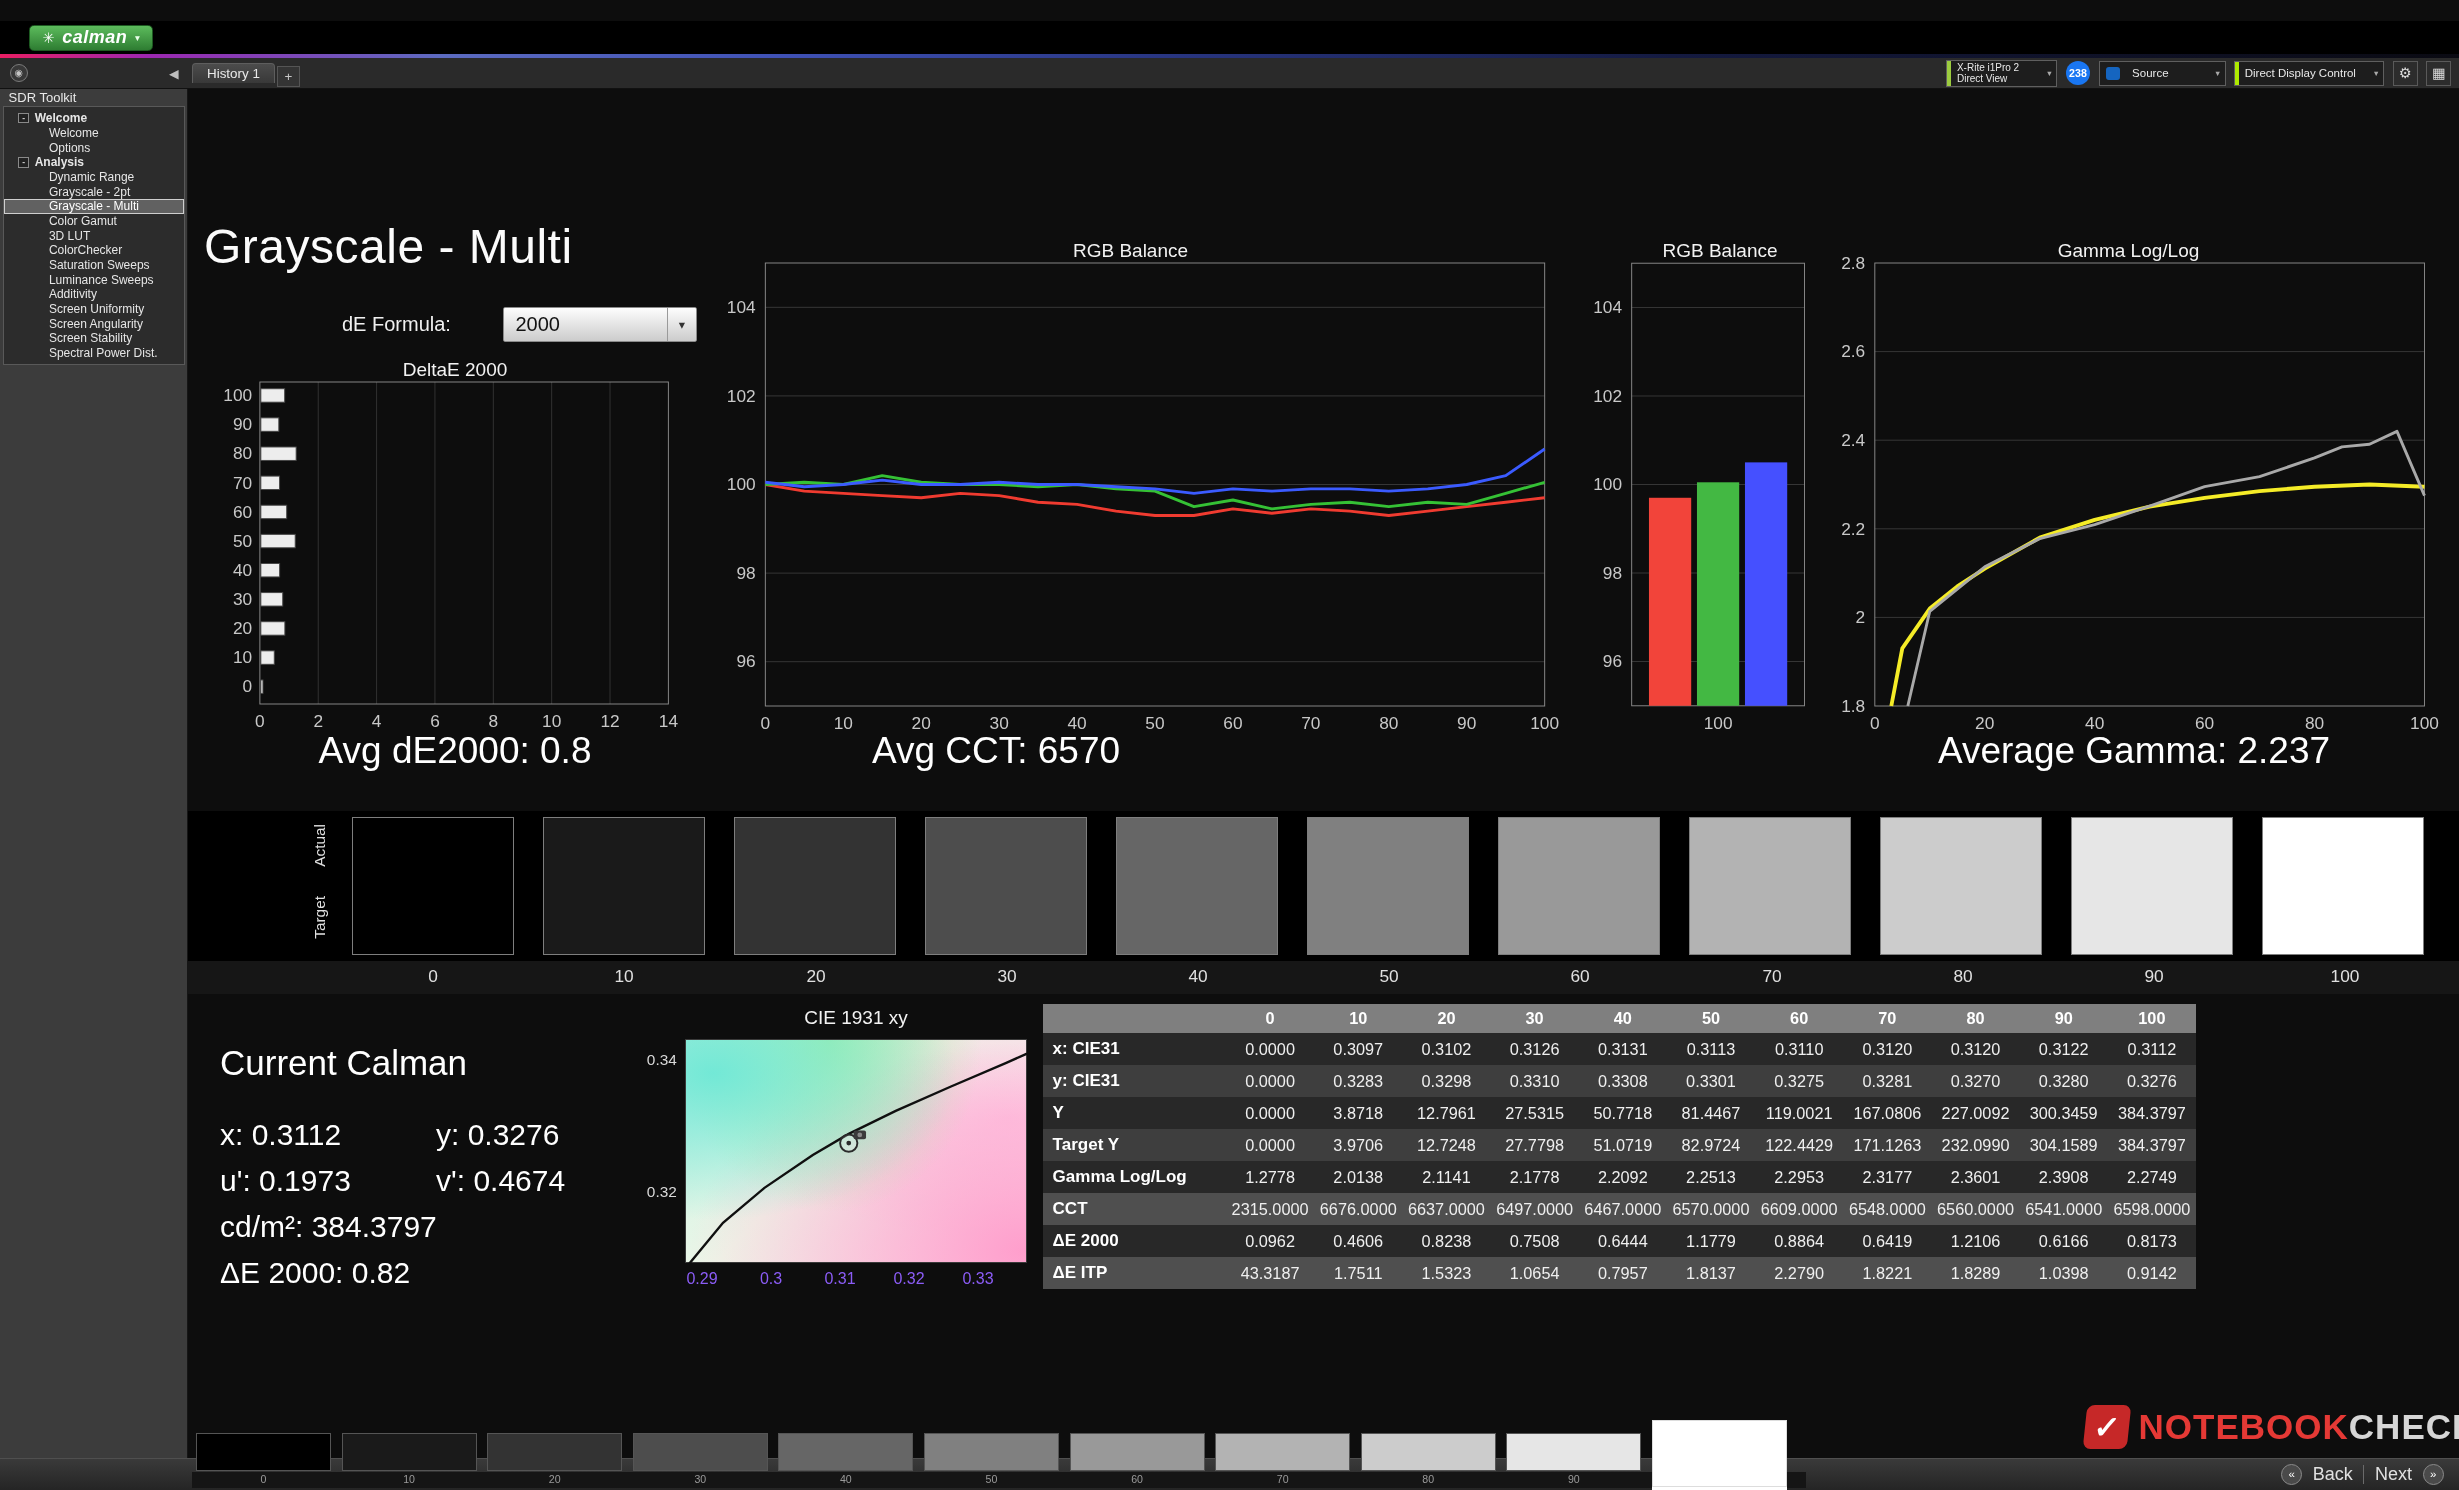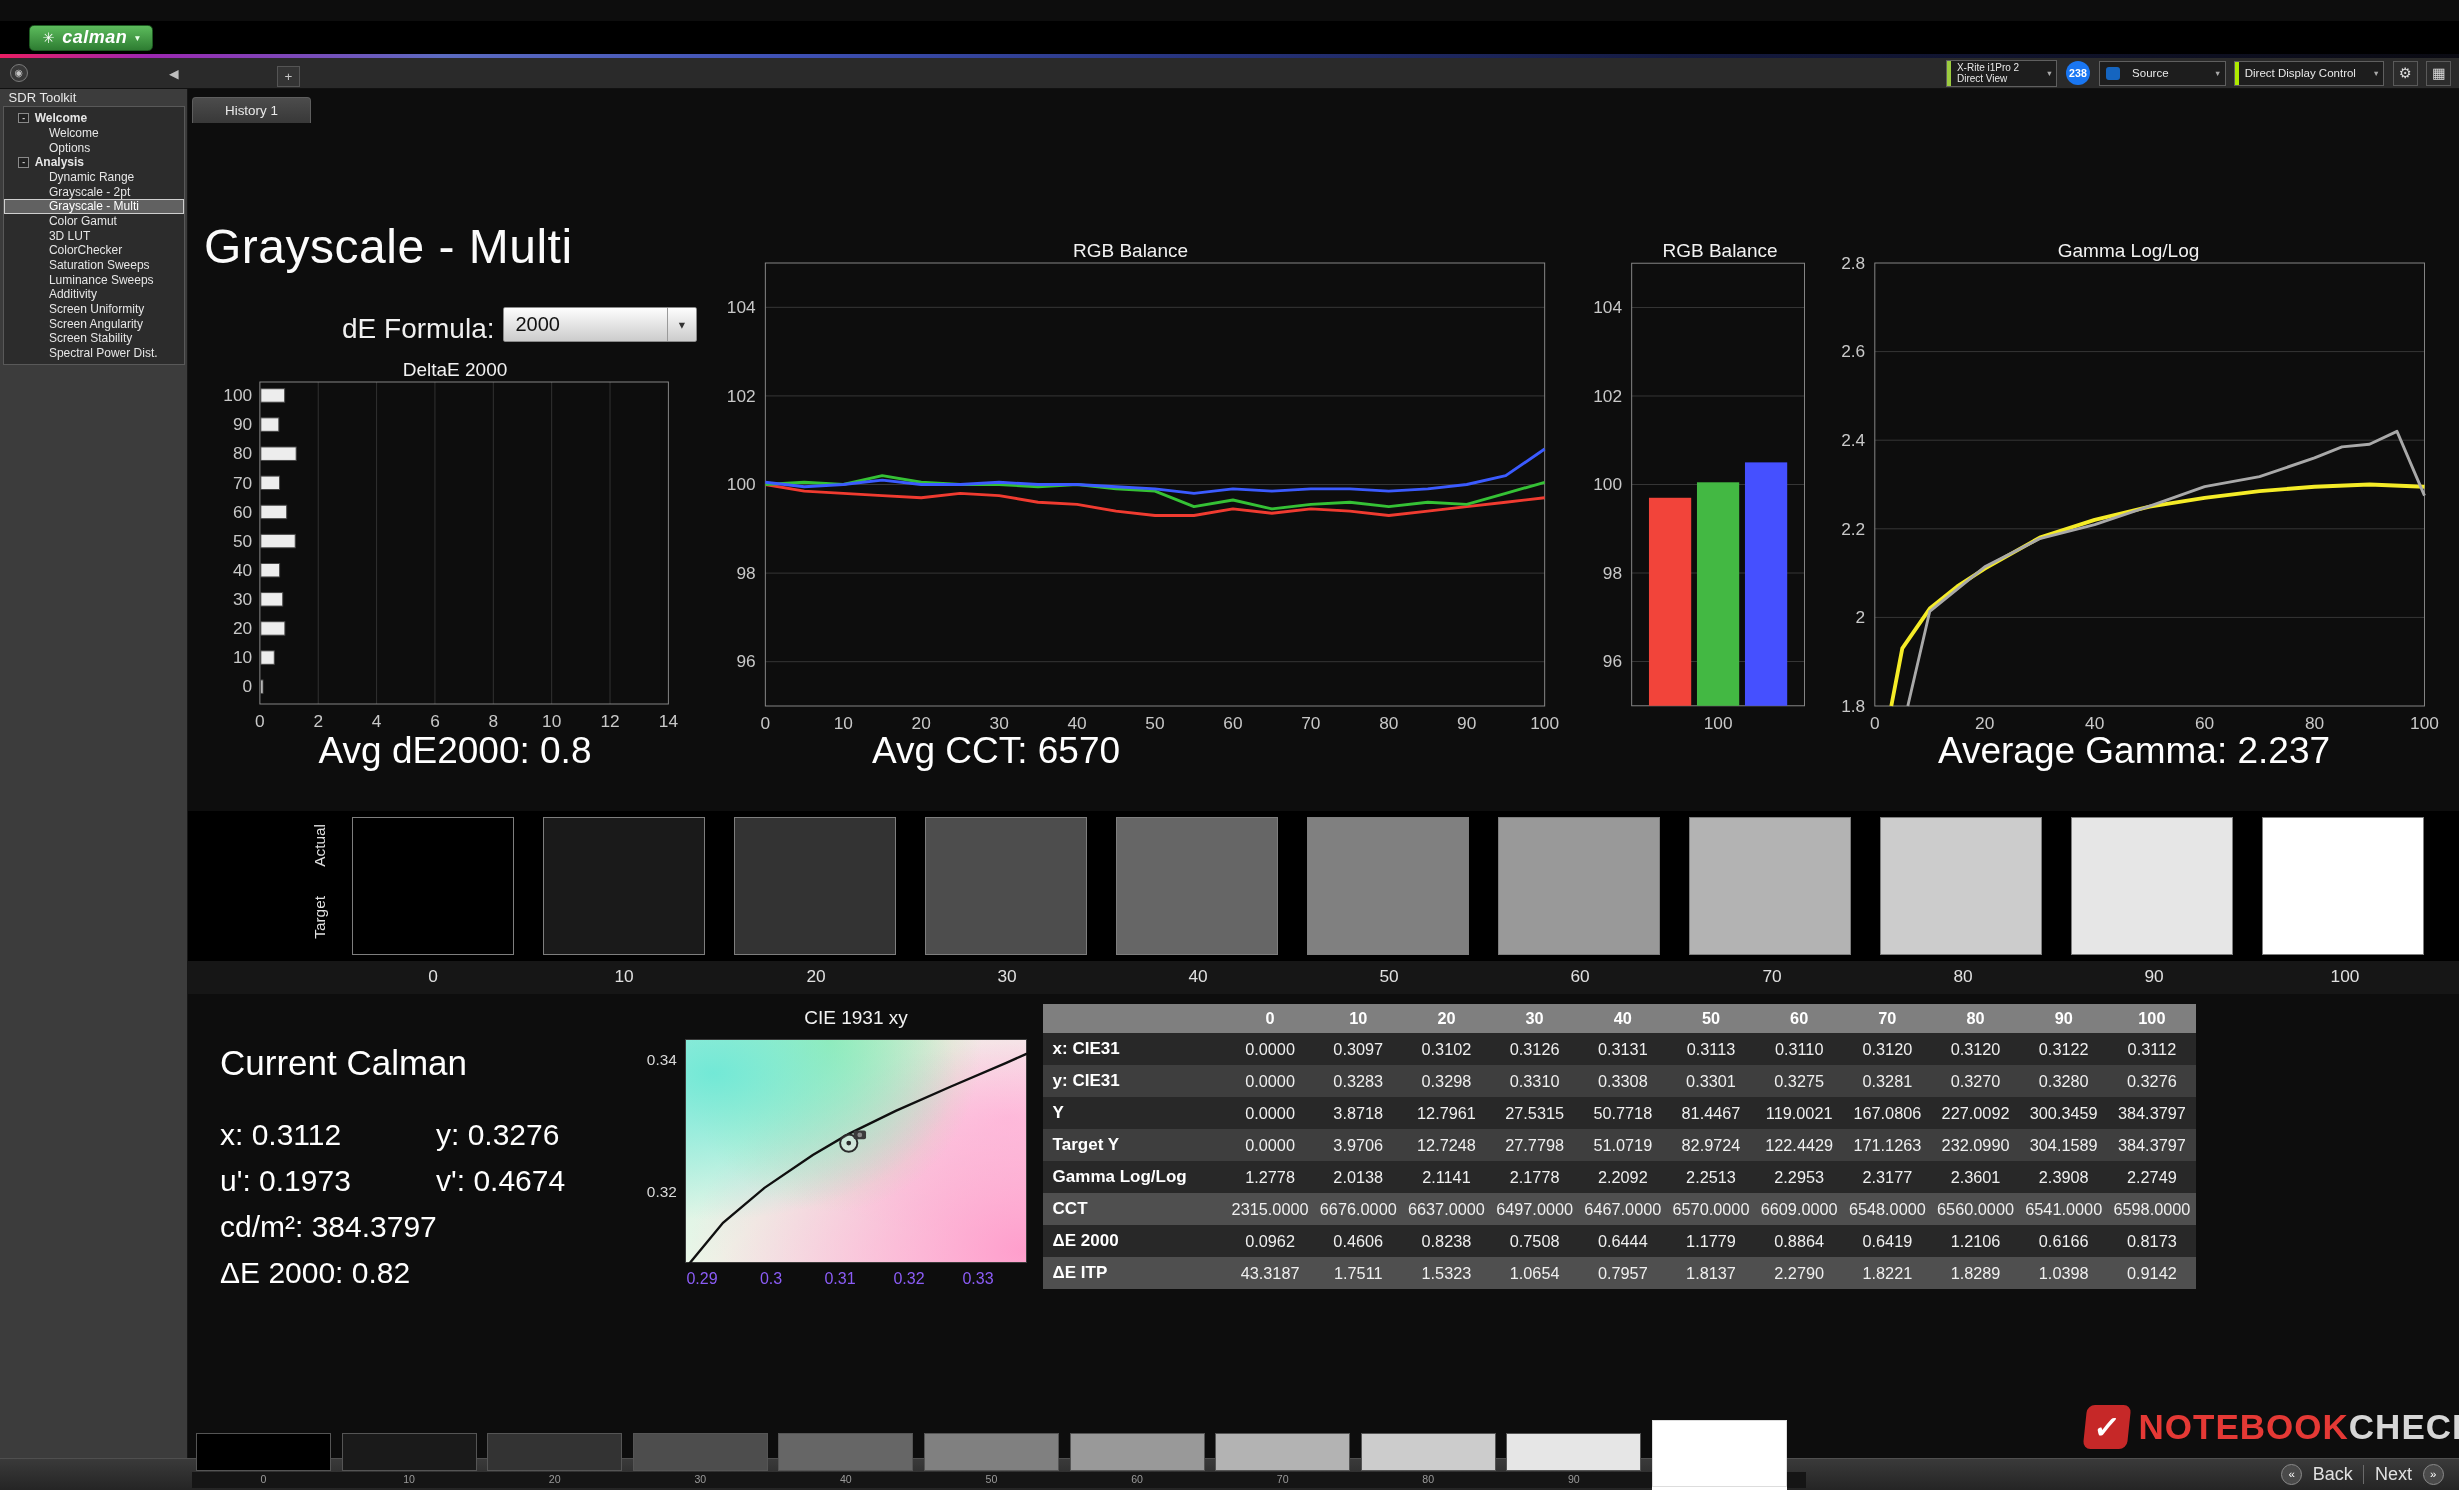--- a/index.html
+++ b/index.html
@@ -25,23 +25,23 @@
   .calman-caret { font-size:9.6px; color:#eaffea; }
   .grad-line { position:absolute; left:0; top:54px; right:0; height:3.8px; z-index:30;
                background:linear-gradient(90deg,#e91e63 0%,#9c27b0 6%,#5c6bc0 18%,#3f51b5 32%,#283580 48%,#141a40 68%,#0a0a12 100%); }
 
   
   .tabbar { position:absolute; left:0; top:58px; right:0; height:31px; background:#2a2a2a; border-bottom:1px solid #111; z-index:25; }
   .panel-circle-btn { position:absolute; left:9.6px; top:5.8px; width:18px; height:18px; border-radius:50%;
                       border:1px solid #7a7a7a; background:#383838; color:#c5c5c5; font-size:9.6px;
                       display:flex; align-items:center; justify-content:center; }
   .collapse-btn { position:absolute; left:169px; top:7.7px; color:#bdbdbd; font-size:12.5px; }
-  .tab { position:absolute; left:192px; top:4.8px; height:26px; padding:0 32px;
+  .tab { position:absolute; left:192px; top:4.8px; height:20px; padding:0 14px;
          background:linear-gradient(#4c4c4c,#383838); border:1px solid #5e5e5e; border-bottom:none;
-         border-radius:3.8px 3.8px 0 0; color:#eaeaea; font-size:13.4px; display:flex; align-items:center;margin-top:34px; }
+         border-radius:3.8px 3.8px 0 0; color:#eaeaea; font-size:13.4px; display:flex; align-items:center; }
   .tab-add { position:absolute; left:277px; top:7.7px; width:23px; height:21px; background:#343434;
              border:1px solid #555; color:#c8c8c8; font-size:13.4px; display:flex; align-items:center; justify-content:center; }
   .top-controls { position:absolute; right:7.7px; top:1.9px; height:27px; display:flex; align-items:center; gap:8.6px; }
   .meter-btn { width:111px; height:27px; background:#1d1d1d; border:1px solid #5f5f5f; display:flex; align-items:center; }
   .meter-accent { width:3.8px; height:100%; background:#9ccc3f; }
   .meter-lines { flex:1; display:flex; flex-direction:column; justify-content:center; padding-left:5.8px;
                  color:#e8e8e8; font-size:10px; line-height:11.5px; white-space:nowrap; overflow:hidden; }
   .ctrl-caret { color:#a9a9a9; font-size:8.6px; padding:0 4.8px; }
   .badge { width:24px; height:24px; border-radius:50%; background:#1976f2; color:#fff; font-size:10.6px; font-weight:bold;
            display:flex; align-items:center; justify-content:center; }
@@ -61,21 +61,21 @@
   .tree-panel { position:absolute; left:2.9px; top:18px; width:182px; background:#2c2c2c; border:1px solid #595959; padding:3.8px 0; }
   .tree-item { height:14.7px; display:flex; align-items:center; font-size:12px; color:#e6e6e6; white-space:nowrap; }
   .tree-item.group { font-weight:bold; padding-left:14.4px; }
   .tree-item.child { padding-left:45px; }
   .tree-item.selected { background:#616161; box-shadow:inset 0 0 0 1px #cfcfcf; color:#fff; }
   .tg { width:10.6px; height:10.6px; border:1px solid #8a8a8a; background:#222; color:#ccc; font-size:8.6px;
         line-height:8.6px; text-align:center; margin-right:5.8px; flex:none; }
 
   
   .main-heading { position:absolute; left:204px; top:219px; font-size:48px; font-weight:300; color:#fbfbfb; letter-spacing:0.5px; }
-  .de-label { position:absolute; left:342px; top:313px; font-size:28px; color:#f0f0f0; }
+  .de-label { position:absolute; left:342px; top:313px; font-size:20px; color:#f0f0f0; }
   .dropdown { position:absolute; left:503px; top:307px; width:194px; height:35px;
               background:linear-gradient(#fdfdfd,#cccccc); border:1px solid #8a8a8a; border-radius:1.9px;
               display:flex; align-items:center; }
   .dd-value { flex:1; color:#111; font-size:20px; padding-left:11.5px; }
   .dd-caret { width:29px; height:100%; border-left:1px solid #9a9a9a; display:flex; align-items:center; justify-content:center;
               color:#333; font-size:12.5px; }
 
   
   .chart { position:absolute; }
   .chart-title { height:25px; line-height:25px; text-align:center; color:#f2f2f2; font-size:19px; }

